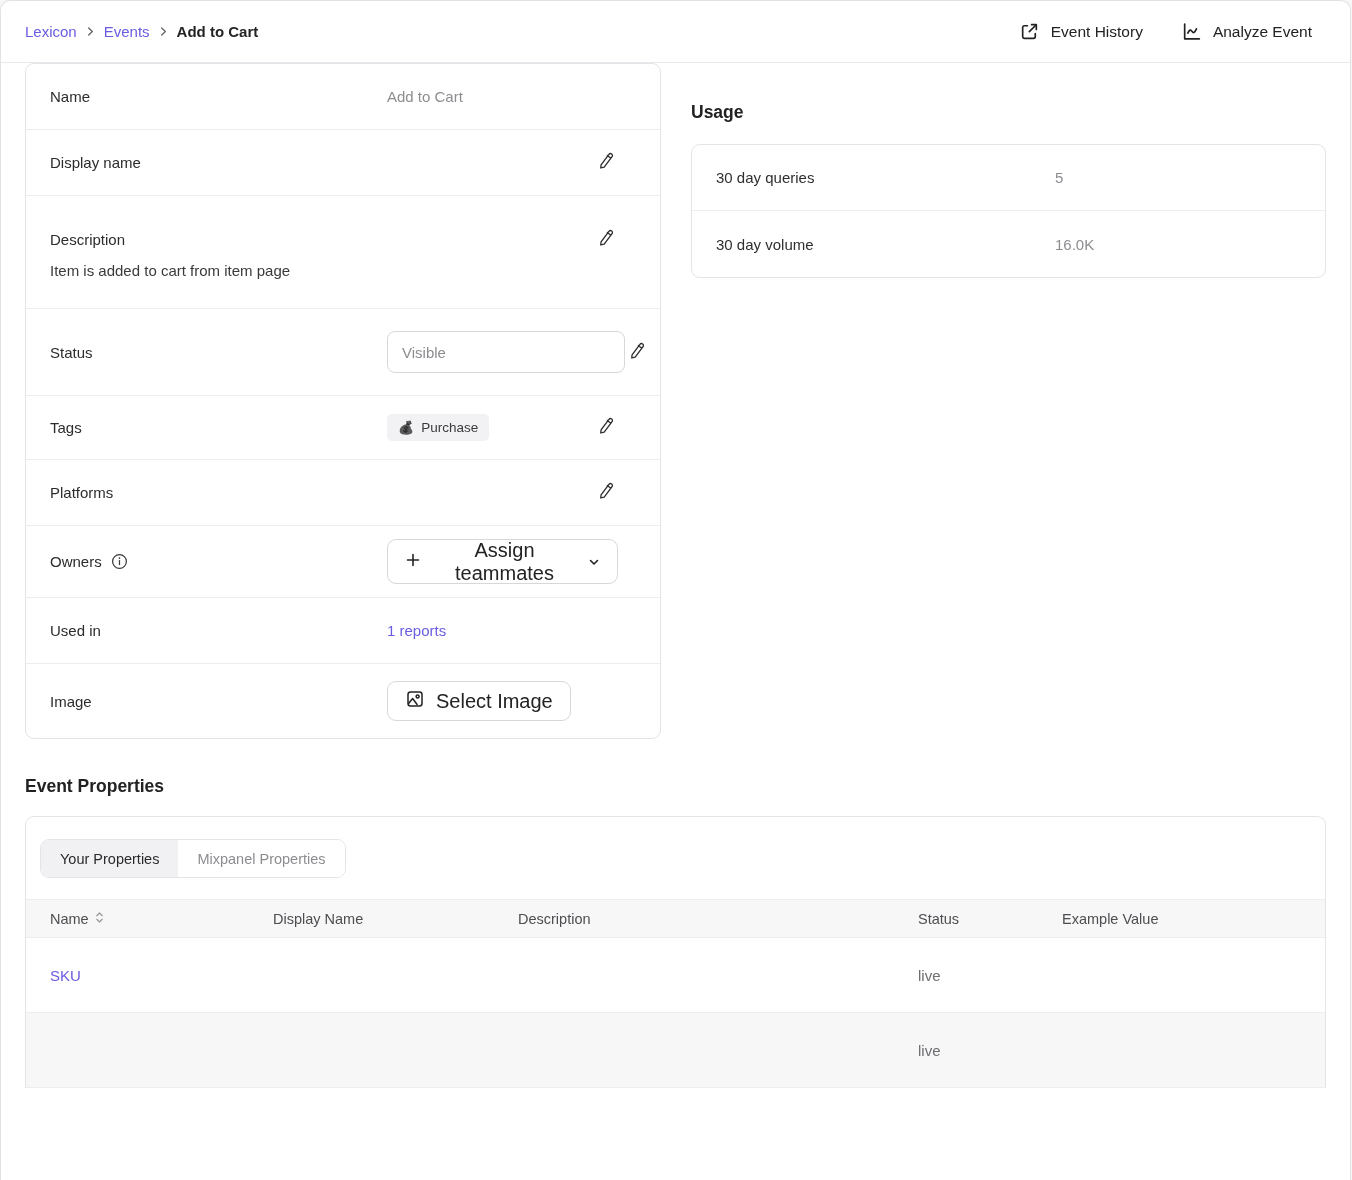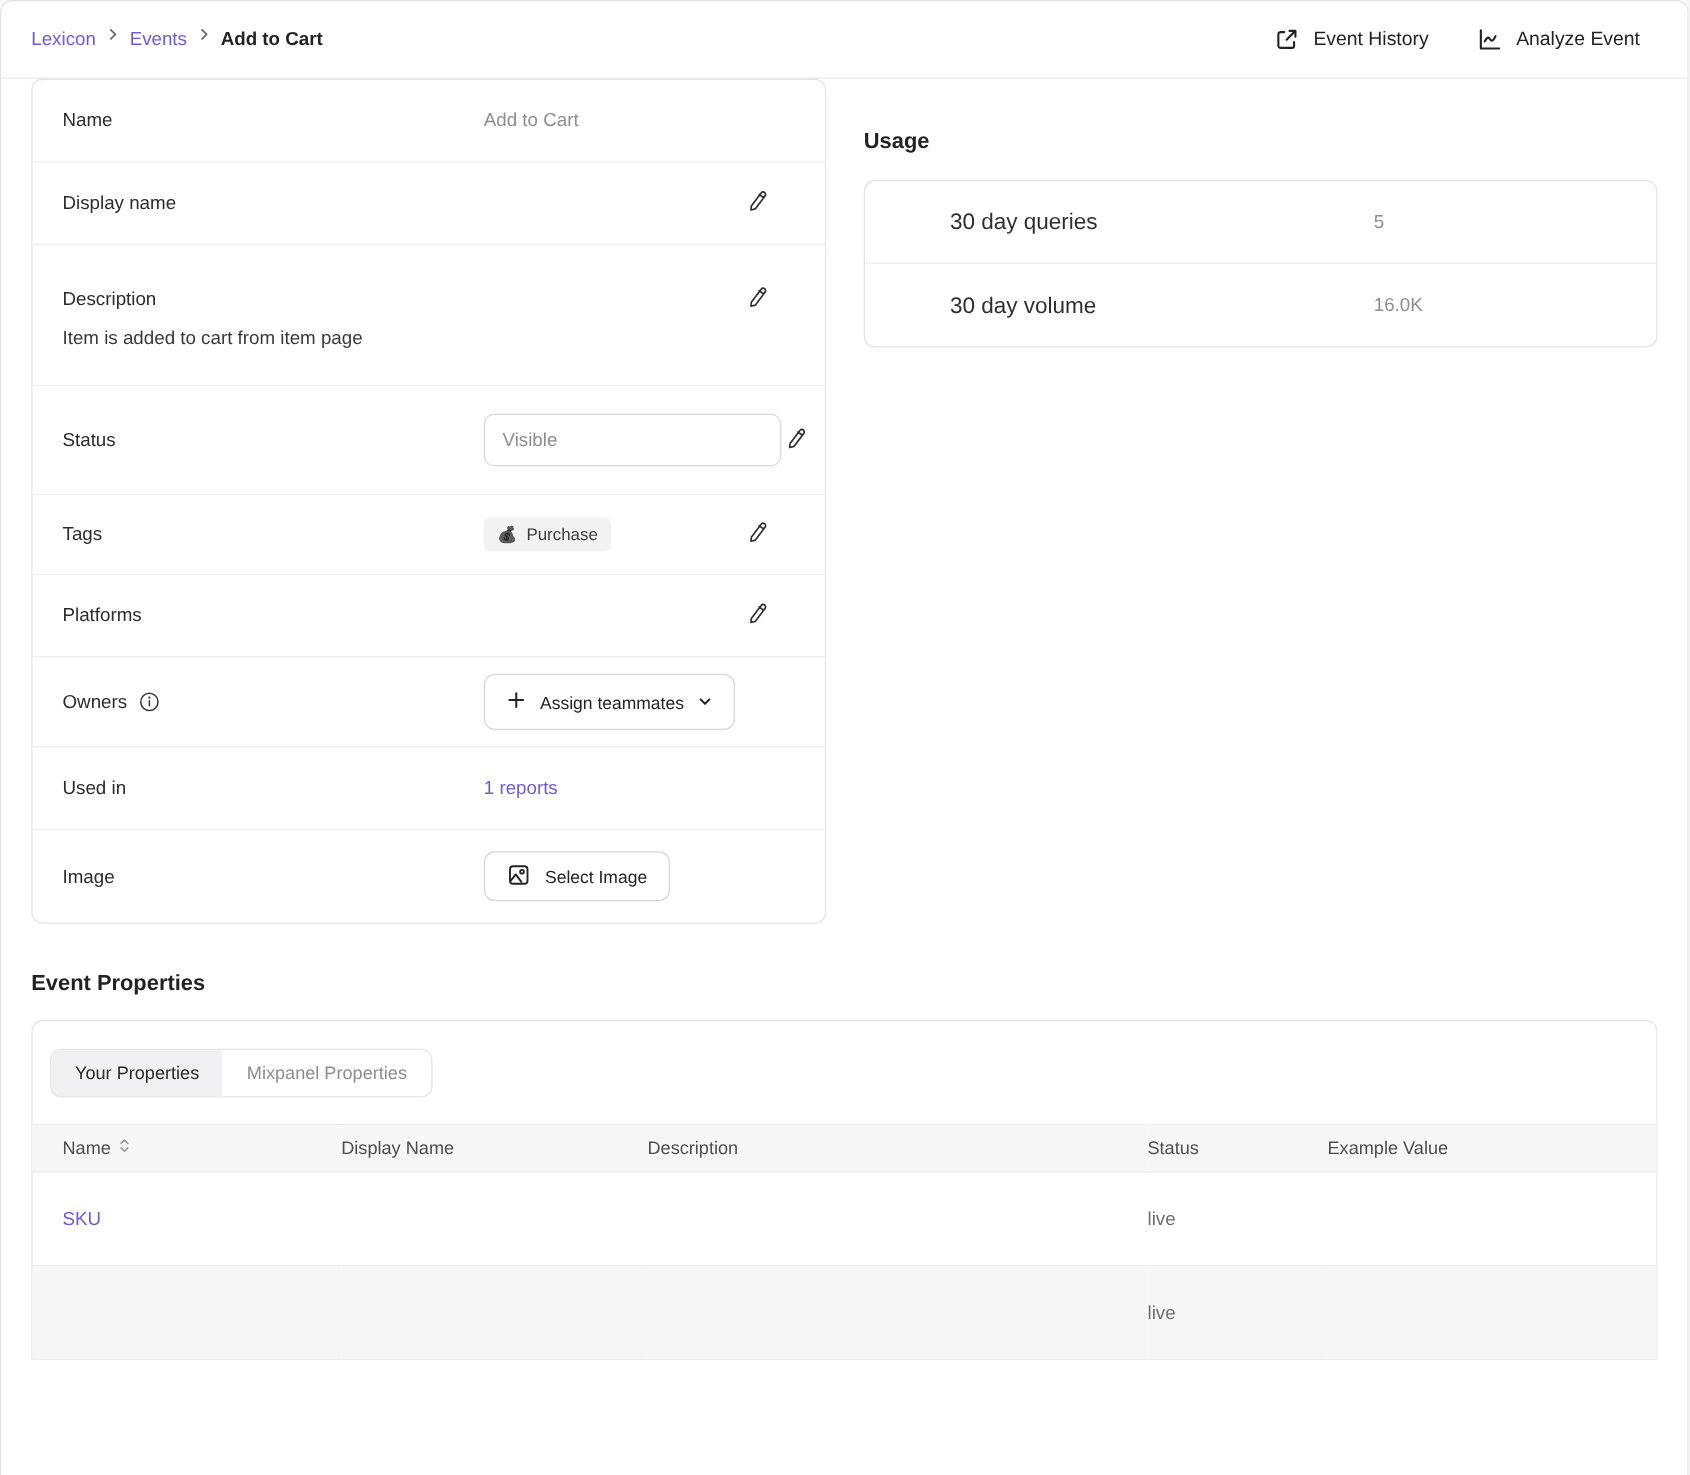--- a/index.html
+++ b/index.html
@@ -27,21 +27,21 @@
     border-radius:10px 10px 0 0;
     overflow:hidden;
   }
   
   .topbar{
     height:62px;
     display:flex;align-items:center;justify-content:space-between;
     padding:0 38px 0 24px;
     border-bottom:1px solid #e9e9ec;
   }
-  .breadcrumb{display:flex;align-items:flex-start;gap:9px;font-size:15px;}
+  .breadcrumb{display:flex;align-items:center;gap:9px;font-size:15px;}
   .breadcrumb a{color:var(--accent);text-decoration:none;font-weight:500;cursor:pointer;}
   .crumb-sep{color:#6b6b70;display:flex;align-items:center;}
   .crumb-current{font-weight:600;color:#232325;}
   .topbar-actions{display:flex;align-items:center;gap:38px;}
   .top-btn{
     display:flex;align-items:center;gap:11px;
     background:none;border:none;padding:0;cursor:pointer;
     font-family:inherit;font-size:15.5px;font-weight:500;color:#222;
   }
   .top-btn svg{display:block;}
@@ -97,33 +97,33 @@
   .tag-chip{
     display:inline-flex;align-items:center;gap:7px;
     background:#f2f2f4;border-radius:5px;
     padding:6px 11px;font-size:13.5px;color:#3b3b3d;
   }
   .tag-emoji{filter:grayscale(1) brightness(.45);font-size:13px;}
   .outline-btn{
     display:inline-flex;align-items:center;gap:11px;
     border:1px solid var(--btn-border);border-radius:9px;
     background:#fff;cursor:pointer;
-    font-family:inherit;font-size:14px;font-weight:500;color:#232325;
+    font-family:inherit;font-size:20px;font-weight:500;color:#232325;
   }
   .assign-btn{height:45px;padding:0 17px;}
   .select-img-btn{height:40px;padding:0 17px;}
   .link{color:var(--accent);text-decoration:none;cursor:pointer;}
   .info-icon{display:inline-flex;color:#3a3a3c;cursor:pointer;background:none;border:none;padding:0;}
   
   .urow{
     display:flex;align-items:center;min-height:66px;
     padding:0 24px;border-bottom:1px solid var(--divider);
   }
   .urow:last-child{border-bottom:none;}
-  .urow-label{width:339px;flex:none;font-weight:500;font-size:18px;margin-left:44px;}
+  .urow-label{width:339px;flex:none;font-weight:500;font-size:15px;}
   .urow-value{flex:1;color:var(--muted);font-size:15px;}
   
   .props-card{border-radius:9px 9px 0 0;border-bottom:none;}
   .tabs-wrap{padding:22px 14px 21px 14px;}
   .tab-group{
     display:inline-flex;border:1px solid var(--border);
     border-radius:9px;overflow:hidden;background:#fff;
   }
   .tab{
     height:37px;padding:0 19px;

